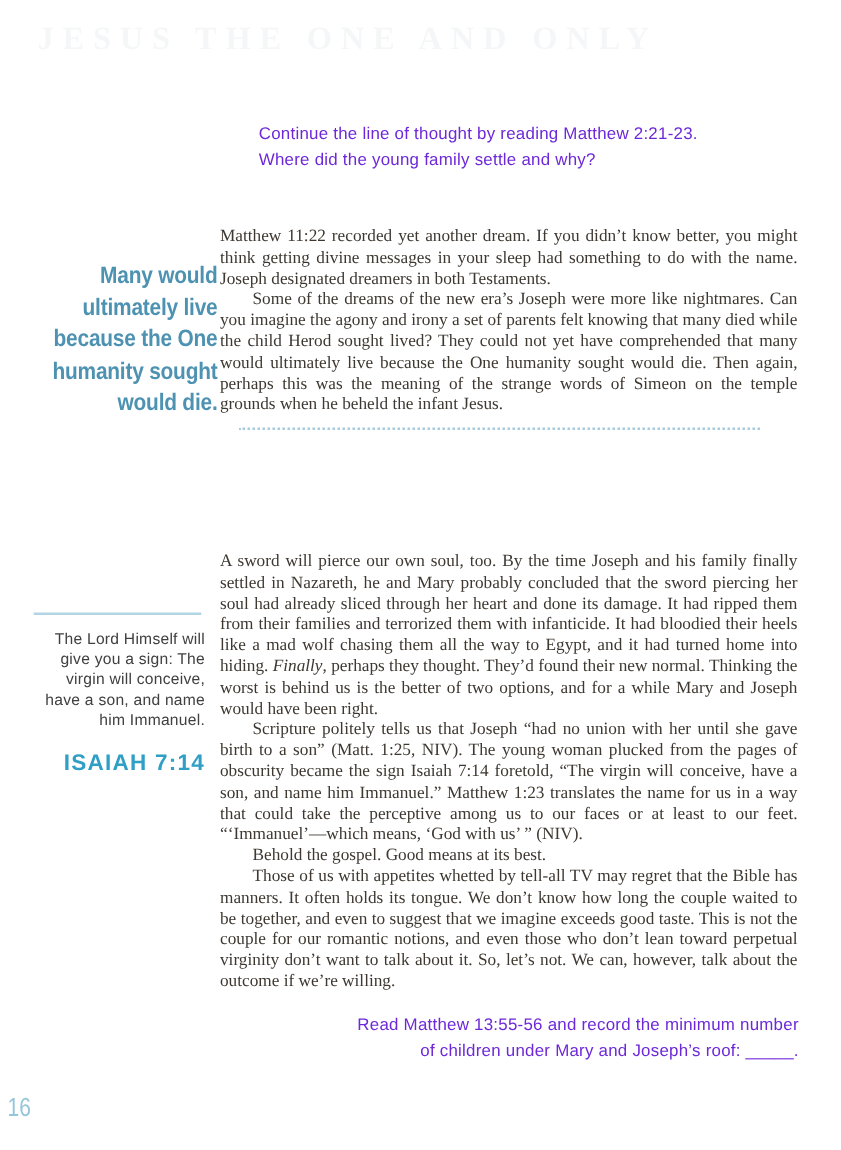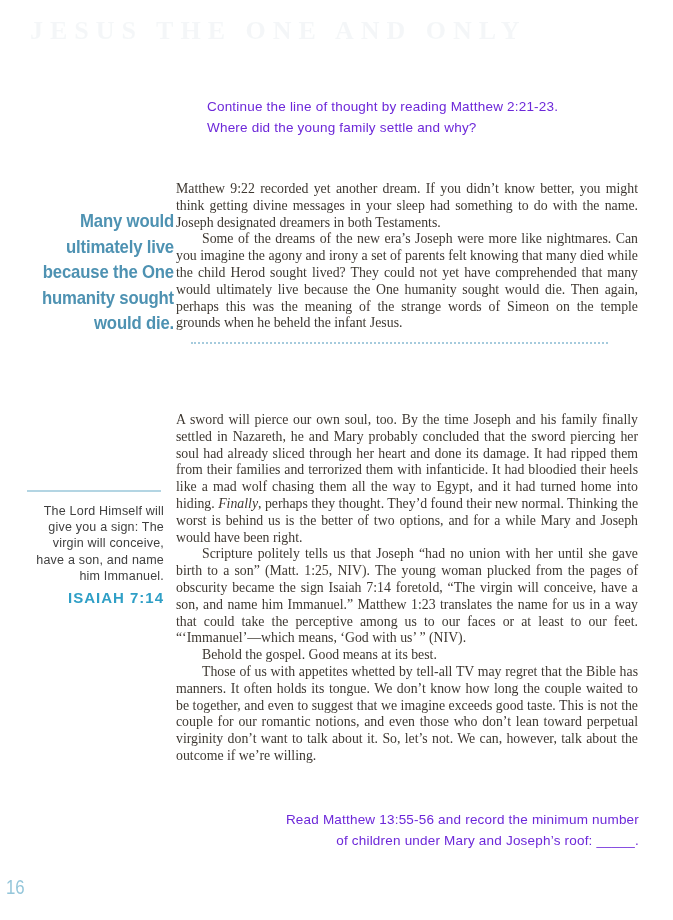--- a/index.html
+++ b/index.html
@@ -35,21 +35,21 @@
   }
 
   
   .body-block{
     position:absolute;width:462px;
     font-family:"Liberation Serif",serif;
     font-size:13.8px;line-height:16.8px;color:#3e3831;
     text-align:justify;
   }
   .body1{left:176px;top:181px;}
-  .body2{left:176px;top:412px;}
+  .body2{left:176px;top:441px;}
   .body-block p{margin:0;}
   .body-block p.indent{text-indent:26px;}
 
   
   .dotted-rule{
     position:absolute;left:191px;top:342px;width:417px;height:0;
     border-top:2px dotted #a5cbdd;
   }
 
   
@@ -57,42 +57,42 @@
     position:absolute;left:27px;top:490px;width:134px;height:0;
     border-top:2px solid #b3d5e3;
   }
   .scripture-sidebar{
     position:absolute;left:14px;top:503px;width:150px;text-align:right;
   }
   .scripture-text{
     font-size:12.5px;line-height:16.2px;letter-spacing:0.2px;color:#404040;
   }
   .scripture-ref{
-    margin-top:5px;font-size:15px;font-weight:700;letter-spacing:1px;color:#2f9fc6;
+    margin-top:16px;font-size:18px;font-weight:700;letter-spacing:1px;color:#2f9fc6;
   }
 
   .page-number{
     position:absolute;left:6px;top:875px;
     font-size:21px;color:#94c6da;
     transform:scaleX(0.8);transform-origin:0 0;
   }
 </style>
 </head>
 <body>
 
 <div class="page">
 
   <div class="ghost-header">JESUS THE ONE AND ONLY</div>
 
   <div class="q q1">Continue the line of thought by reading Matthew 2:21-23.<br>Where did the young family settle and why?</div>
 
   <div class="pull-quote">Many would<br>ultimately live<br>because the One<br>humanity sought<br>would die.</div>
 
   <div class="body-block body1">
-      <p><span>Matthew 9:22 recorded yet another dream. If you didn’t know better, you might think getting divine messages in your sleep had something to do with the name. Joseph designated dreamers in both Testaments.</span></p>
+      <p><span>Matthew 11:22 recorded yet another dream. If you didn’t know better, you might think getting divine messages in your sleep had something to do with the name. Joseph designated dreamers in both Testaments.</span></p>
       <p class="indent"><span>Some of the dreams of the new era’s Joseph were more like nightmares. Can you imagine the agony and irony a set of parents felt knowing that many died while the child Herod sought lived? They could not yet have comprehended that many would ultimately live because the One humanity sought would die. Then again, perhaps this was the meaning of the strange words of Simeon on the temple grounds when he beheld the infant Jesus.</span></p>
     </div>
 
   <div class="dotted-rule"></div>
 
 
   <div class="sidebar-rule"></div>
 
   <div class="scripture-sidebar">
     <div class="scripture-text">The Lord Himself will<br>give you a sign: The<br>virgin will conceive,<br>have a son, and name<br>him Immanuel.</div>

